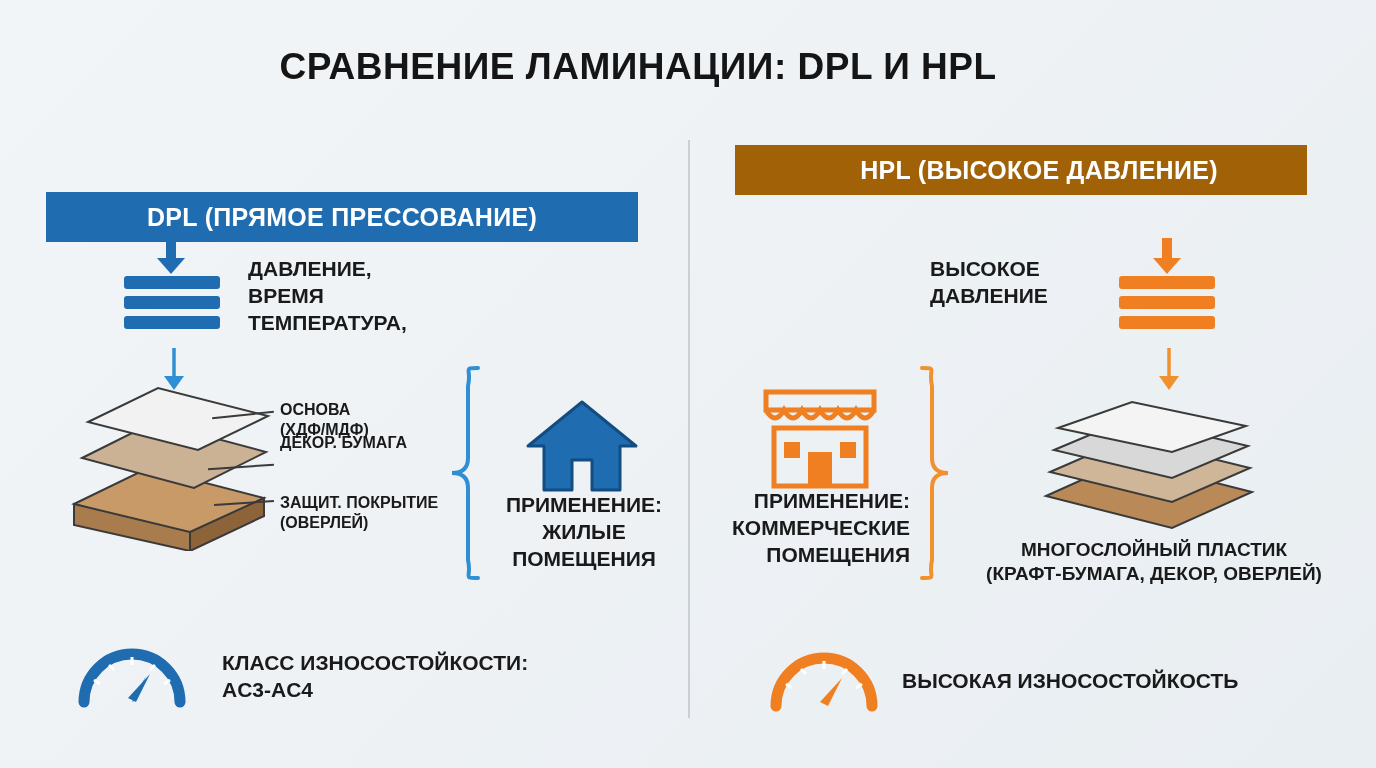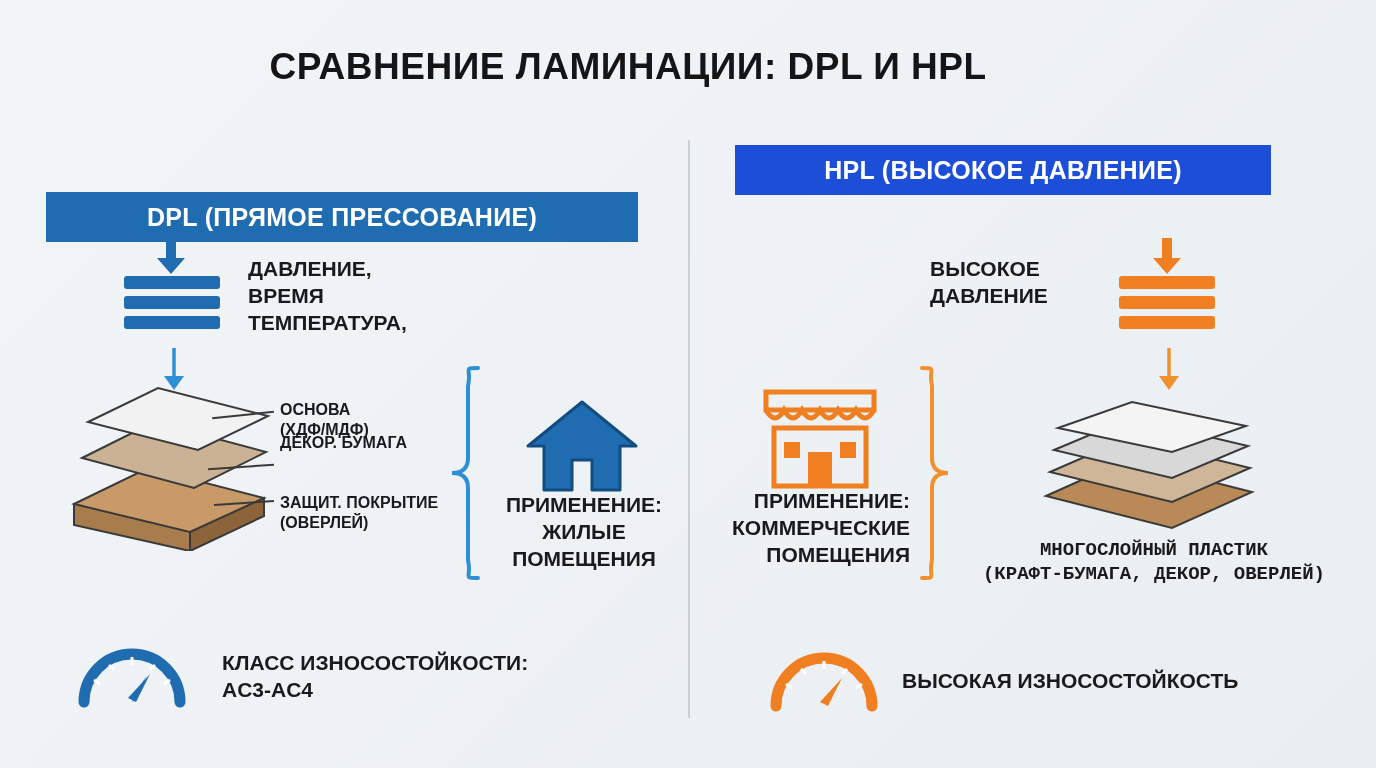--- a/index.html
+++ b/index.html
@@ -24,20 +24,21 @@
   .title {
     position: absolute;
     top: 46px;
     left: 0;
     width: 1256px;
     text-align: center;
     font-size: 37px;
     font-weight: bold;
     letter-spacing: 0.5px;
     color: #151515;
+    padding-left: 10px;
   }
 
   
   .divider {
     position: absolute;
     left: 688px;
     top: 140px;
     width: 2px;
     height: 578px;
     background: #c9d0d6;
@@ -59,36 +60,36 @@
     left: 46px;
     top: 145px;
     width: 592px;
     background: #1f6cb0;
     margin-top: 47px;
   }
   .col-header.hpl {
     left: 735px;
     top: 145px;
     width: 536px;
-    background: #1d4ed8;
+    background: #a16207;
+    padding-left: 36px;
   }
 
   
   .txt {
     position: absolute;
     font-weight: bold;
     color: #1a1a1a;
     line-height: 1.28;
   }
   .txt.small {
     font-size: 16px;
   }
   .txt.mid {
     font-size: 19px;
-    font-family: Liberation Mono, monospace;
   }
   .txt.big {
     font-size: 21px;
   }
   .txt.center {
     text-align: center;
   }
   .txt.right {
     text-align: right;
   }

